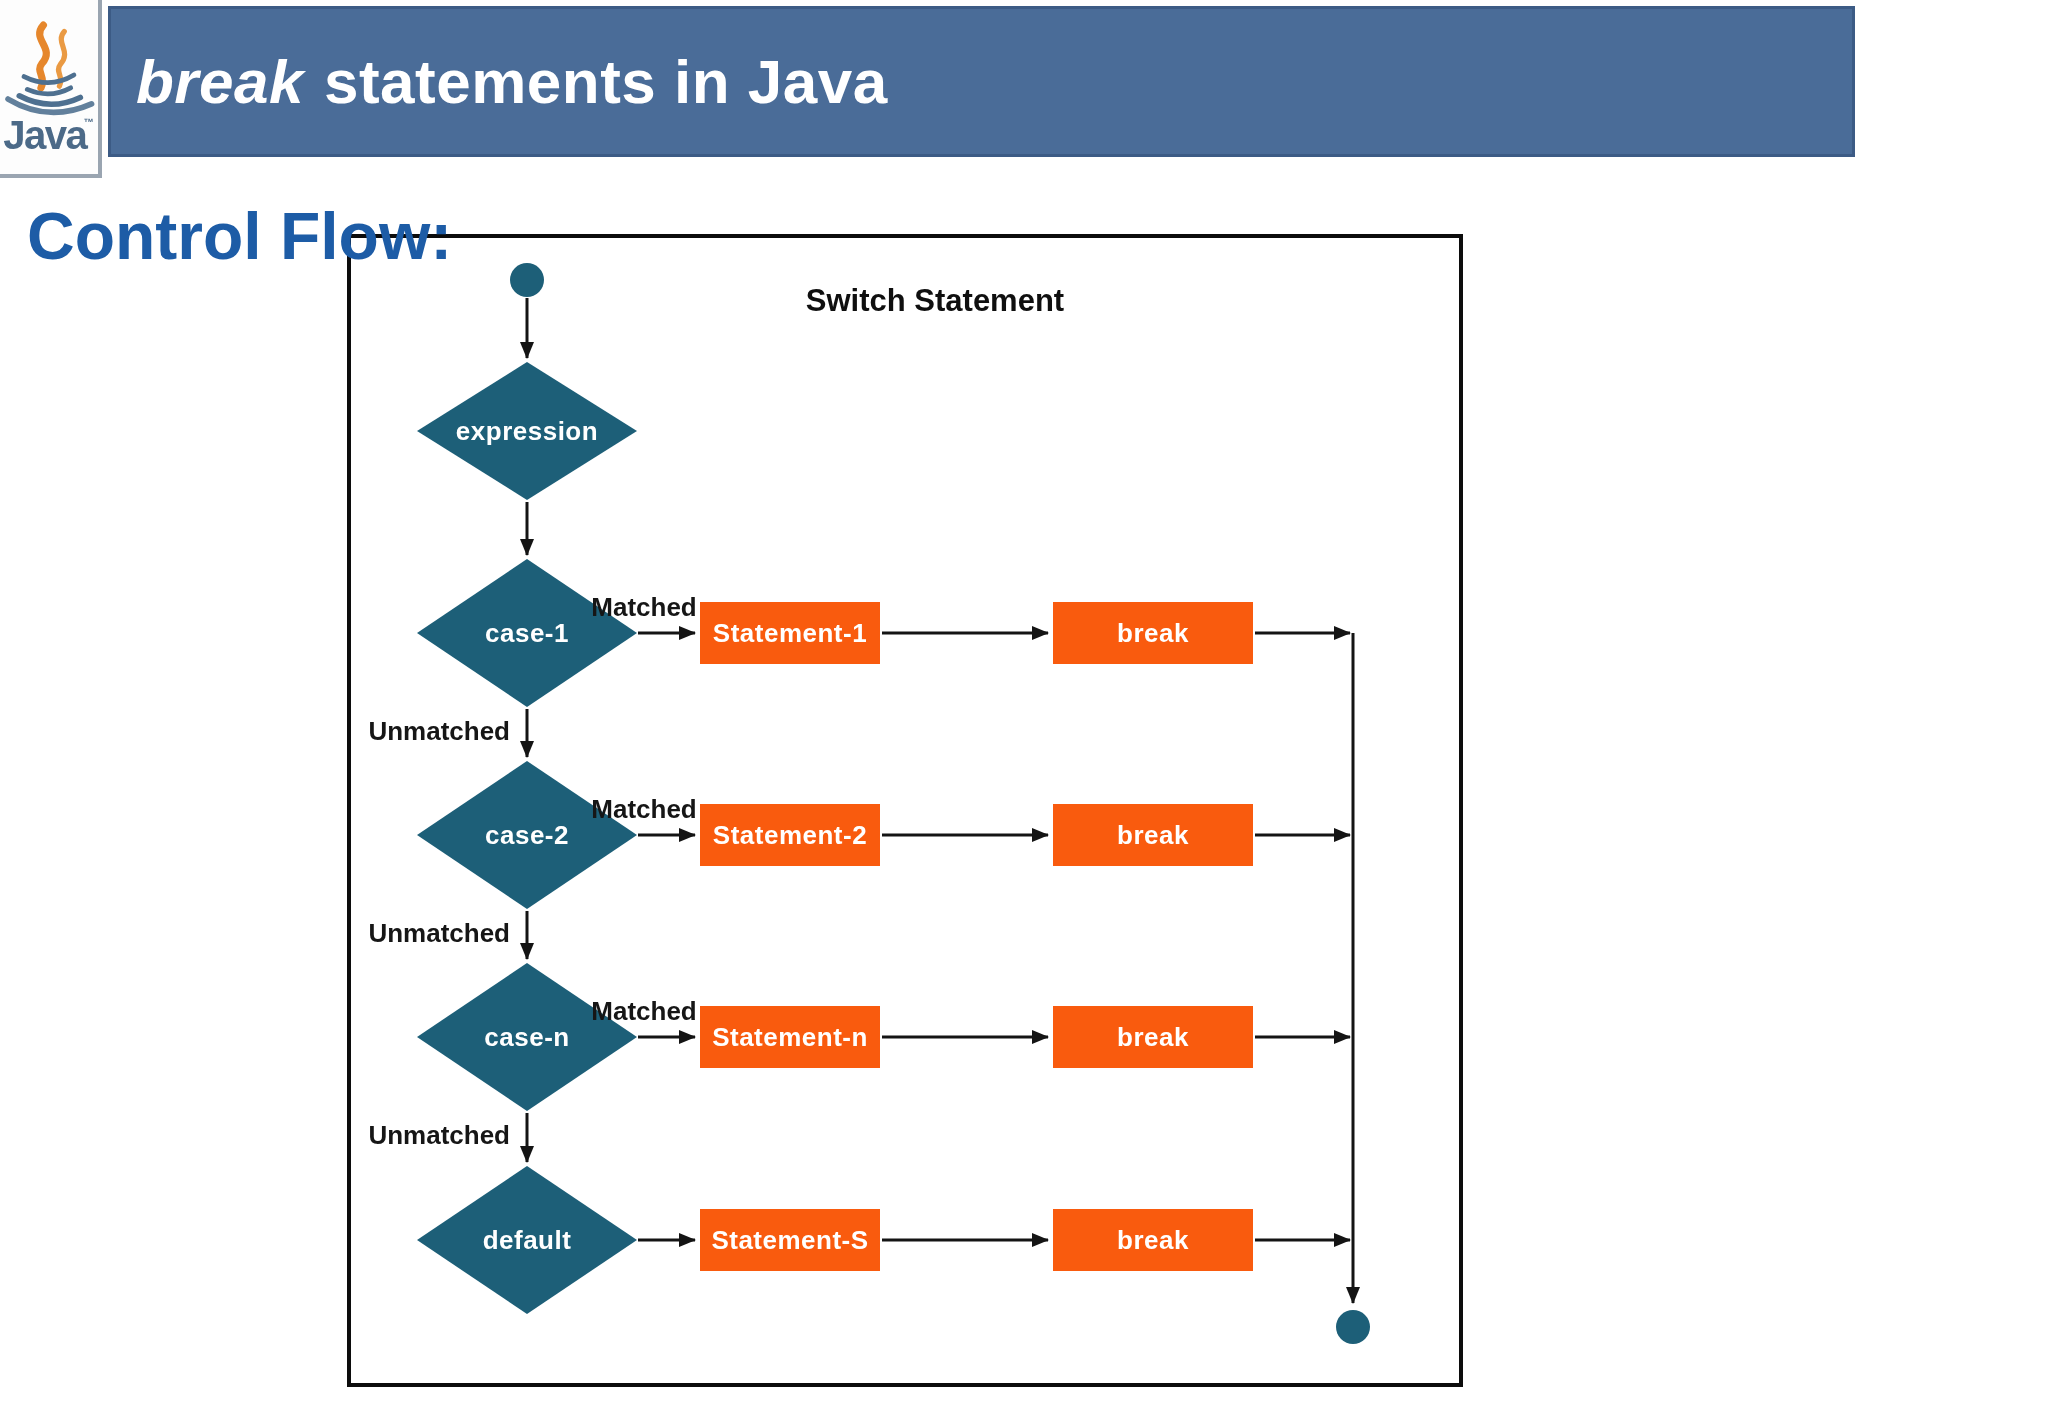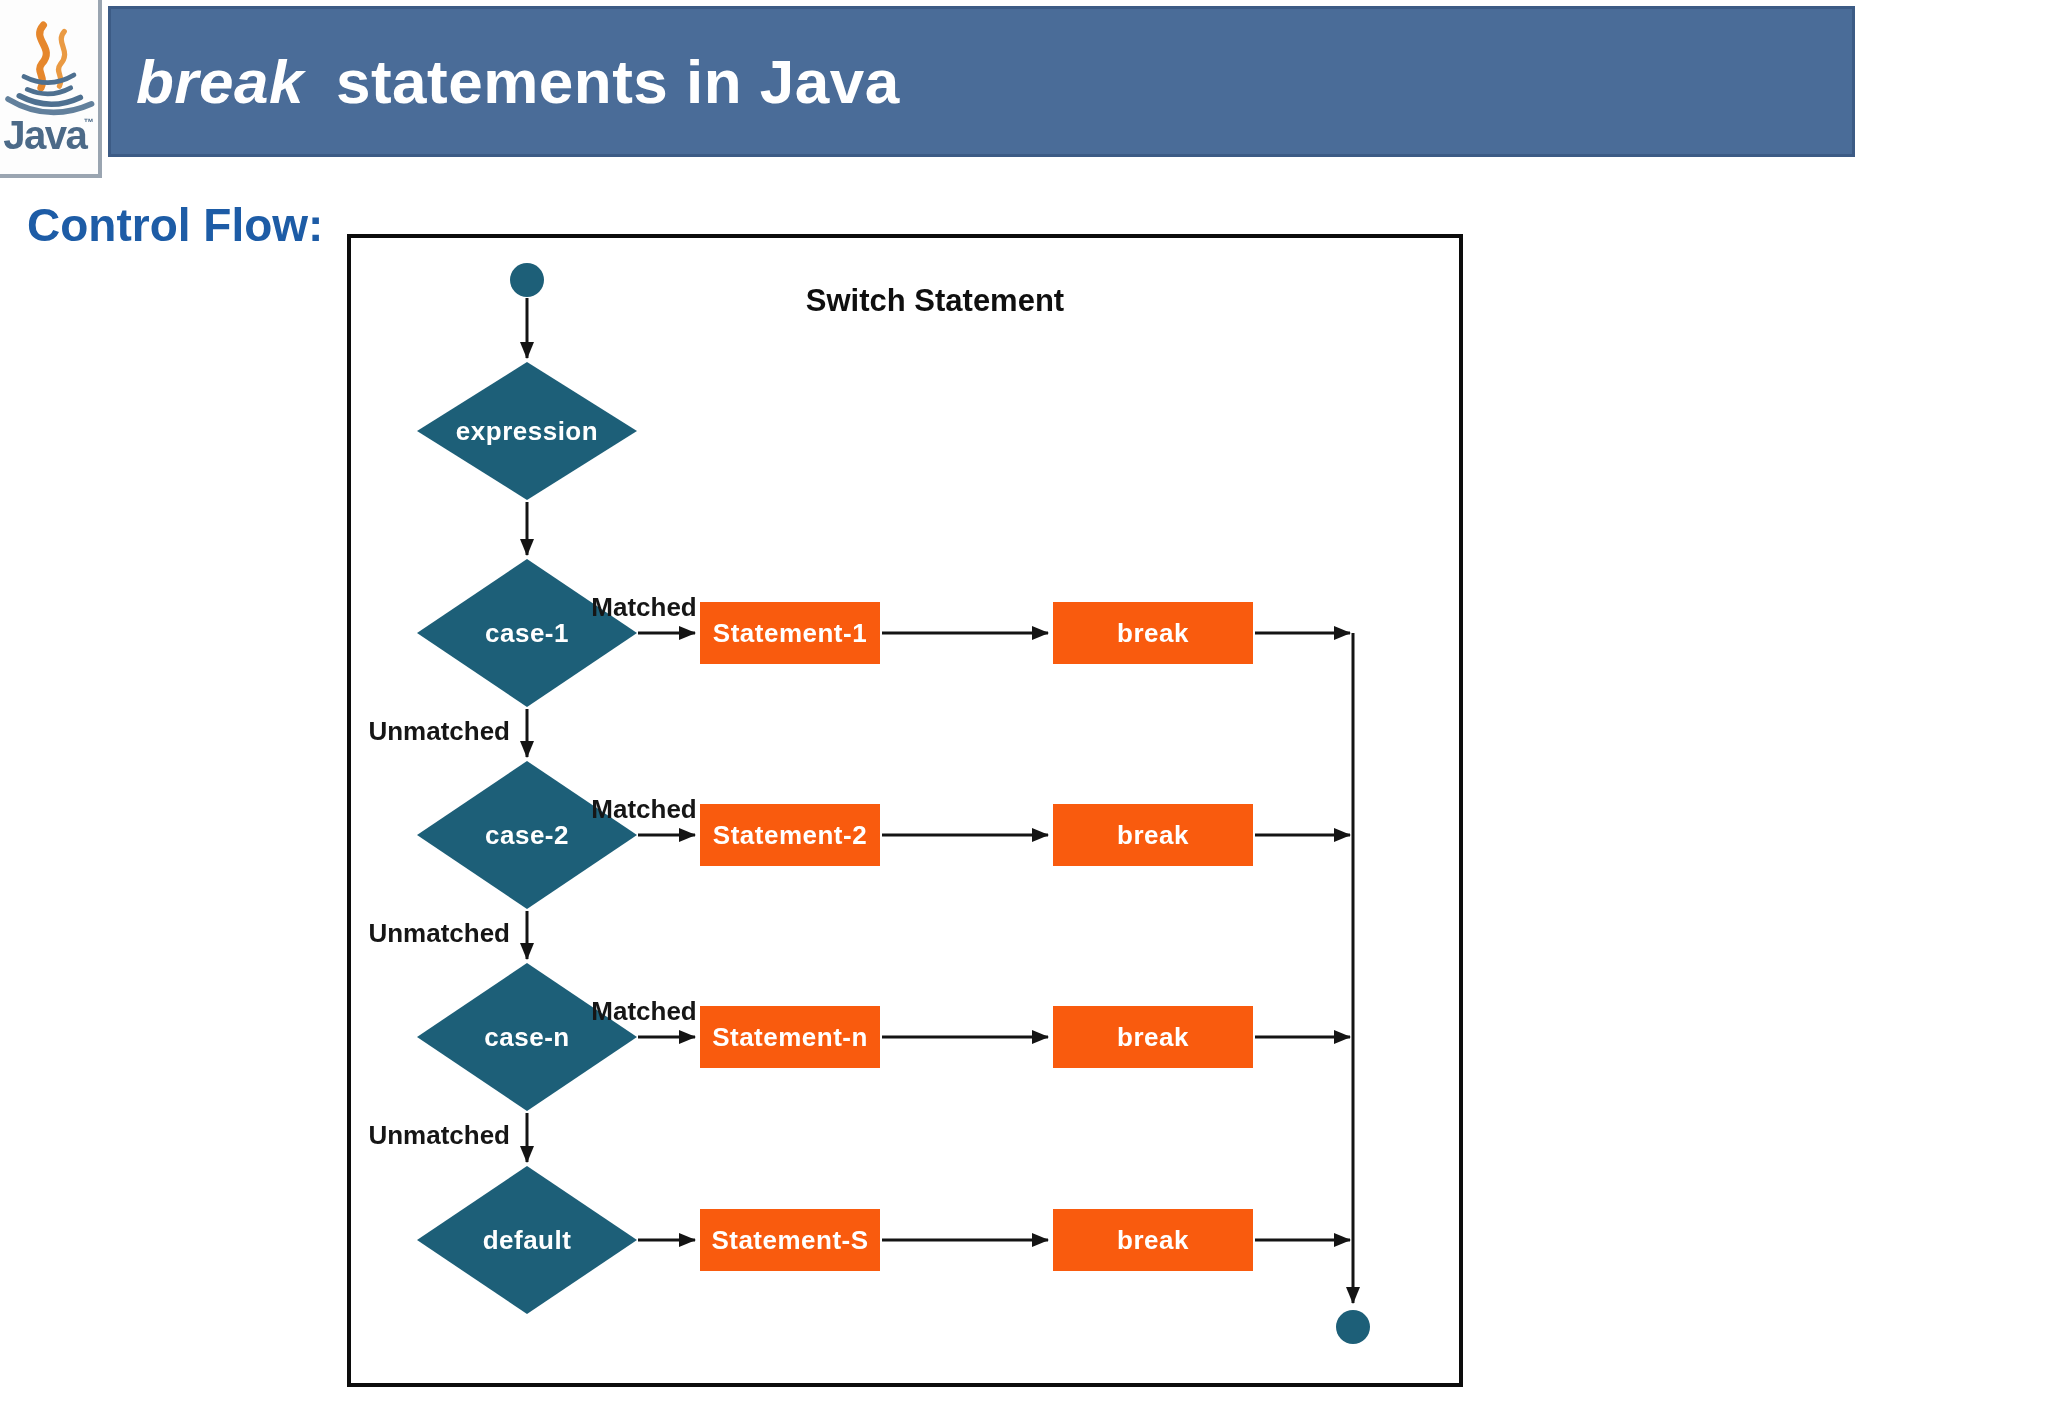--- a/index.html
+++ b/index.html
@@ -5,30 +5,30 @@
   html,body{margin:0;padding:0;width:2048px;height:1418px;background:#ffffff;
     font-family:"Liberation Sans",sans-serif;position:relative;overflow:hidden;}
 
   
   .header-bar{position:absolute;left:108px;top:6px;width:1747px;height:151px;
     background:#4a6c98;border:3px solid #3c5b85;box-sizing:border-box;
     display:flex;align-items:center;z-index:2;}
   .header-title{padding-left:25px;color:#ffffff;font-size:62px;font-weight:bold;
     white-space:nowrap;letter-spacing:0.5px;}
   .header-title .em{font-style:italic;}
-  .header-title .rest{margin-left:32px;}
+  .header-title .rest{margin-left:20px;}
 
   
   .logo-box{position:absolute;left:0;top:0;width:102px;height:178px;background:#fdfdfd;
     border-right:4px solid #9aa5b1;border-bottom:4px solid #9aa5b1;box-sizing:border-box;
     z-index:4;overflow:hidden;}
   .logo-svg{position:absolute;left:0;top:0;width:100%;height:100%;}
 
   
-  .page-heading{position:absolute;left:27px;top:198px;font-size:46px;font-weight:bold;
+  .page-heading{position:absolute;left:27px;top:198px;font-size:66px;font-weight:bold;
     color:#1d5ca6;z-index:6;white-space:nowrap;}
 
   
   .diagram{position:absolute;left:347px;top:234px;width:1116px;height:1263px;z-index:1;}
   .border-rect{fill:#ffffff;stroke:#0c0c0c;stroke-width:4;}
   .node{fill:#1d5f78;}
   .action{fill:#f95b0e;}
   .flow{stroke:#141414;stroke-width:3;fill:none;}
   .ah{fill:#141414;}
   .fc-title{font:700 31px "Liberation Sans",sans-serif;fill:#0f0f0f;}

